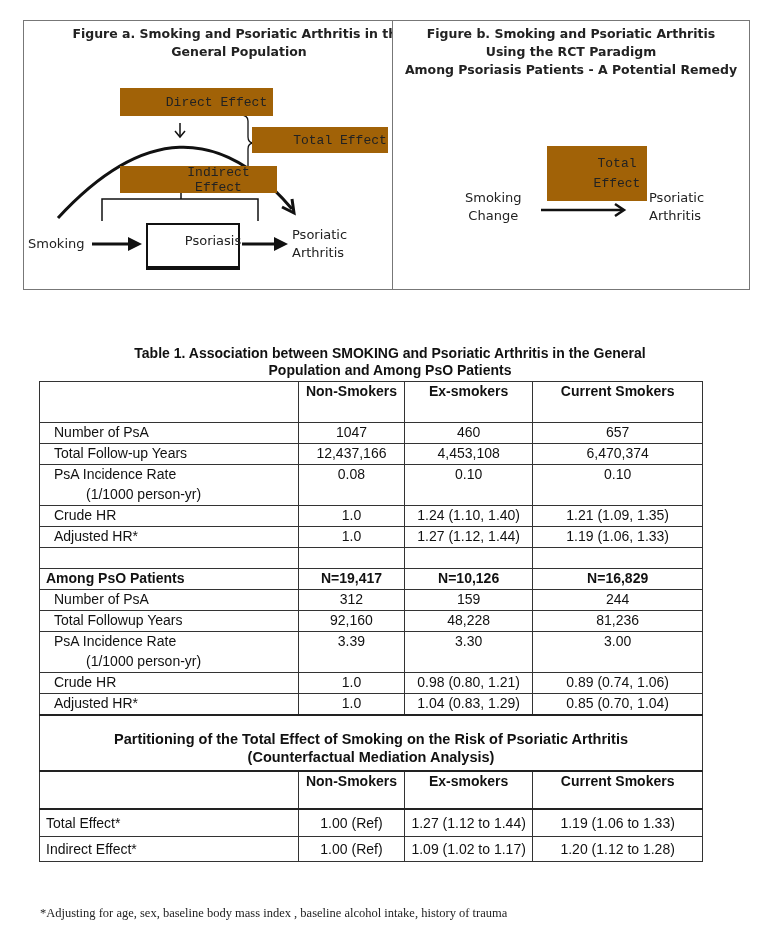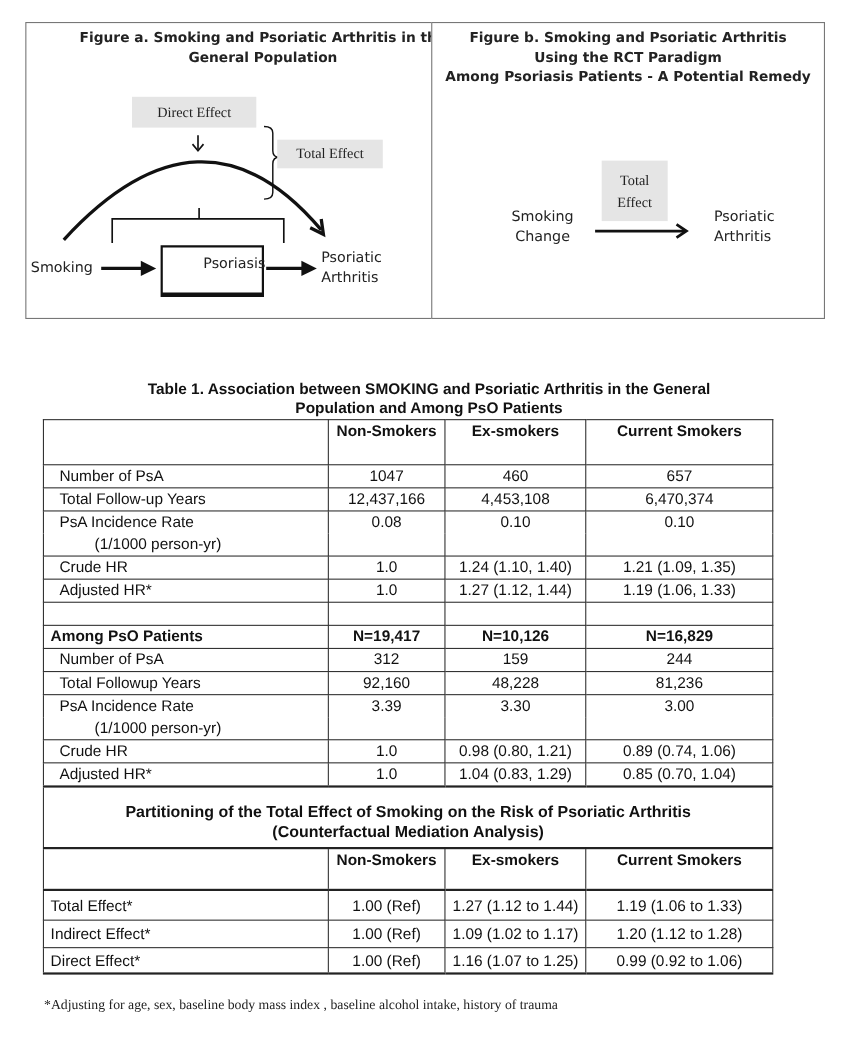--- a/index.html
+++ b/index.html
@@ -1,21 +1,21 @@
 <!DOCTYPE html>
 <html><head>
 <meta charset="utf-8">
 <style>
   html, body { margin:0; padding:0; background:#fff; }
   body { width:776px; height:950px; position:relative; overflow:hidden; font-family:"Liberation Sans", sans-serif; color:#111; }
   .fig { position:absolute; top:20px; height:270px; border:1px solid #777; box-sizing:border-box; background:#fff; }
   #fig-a { left:23px; width:432px; }
   #fig-b { left:392px; width:358px; }
   .fig-title { position:absolute; left:0; right:0; top:4px; text-align:center; font-family:"DejaVu Sans", sans-serif; font-weight:bold; font-size:12.5px; line-height:18px; color:#222; }
-  .ylabel { position:absolute; background:#e5e5e5; font-family:Liberation Serif, serif; font-size:13px; color:#222; display:flex; align-items:center; justify-content:center; text-align:center; }
+  .ylabel { position:absolute; background:#a16207; font-family:Liberation Mono, monospace; font-size:13px; color:#222; display:flex; align-items:center; justify-content:center; text-align:center;padding-left:40px; }
   .node { position:absolute; font-family:"DejaVu Sans", sans-serif; font-size:13px; color:#222; line-height:18px; }
   .psor-box { position:absolute; border:2px solid #111; border-bottom:4px solid #111; background:#fff; display:flex; align-items:flex-start; justify-content:center; padding-top:8px; box-sizing:border-box; font-family:"DejaVu Sans", sans-serif; font-size:13px; color:#222; }
   svg.ov { position:absolute; left:0; top:0; overflow:visible; }
 
   #table-title { position:absolute; left:30px; width:720px; top:345px; text-align:center; font-weight:bold; font-size:14px; line-height:17px; }
   table { border-collapse:collapse; position:absolute; left:39px; width:664px; font-size:14px; }
   td { border:1px solid #333; padding:0 4px; height:20px; line-height:19px; vertical-align:top; }
   td.c { text-align:center; }
   td.lbl { padding-left:14px; }
   .b { font-weight:bold; }
@@ -47,20 +47,21 @@
     <polyline points="78,200 78,178 234,178 234,200" fill="none" stroke="#111" stroke-width="1.5"></polyline>
 
     <line x1="68" y1="223" x2="112" y2="223" stroke="#111" stroke-width="3"></line>
     <polygon points="104,216 118,223 104,230" fill="#111"></polygon>
 
     <line x1="218" y1="223" x2="256" y2="223" stroke="#111" stroke-width="3"></line>
     <polygon points="250,216 264,223 250,230" fill="#111"></polygon>
   </svg>
   <div class="ylabel" style="left:96px;top:67px;width:113px;height:28px;">Direct Effect</div>
   <div class="ylabel" style="left:228px;top:106px;width:96px;height:26px;">Total Effect</div>
+  <div class="ylabel" style="left:96px;top:145px;width:117px;height:27px;">Indirect Effect</div>
   <div class="node" style="left:4px;top:214px;">Smoking</div>
   <div class="psor-box" style="left:122px;top:202px;width:94px;height:47px;padding-left:40px;">Psoriasis</div>
   <div class="node" style="left:268px;top:205px;">
     <div>Psoriatic</div>
     <div>Arthritis</div>
   </div>
 </div>
 
 <div id="fig-b" class="fig">
   <div class="fig-title">
@@ -206,22 +207,16 @@
     <td class="c i" style="vertical-align:middle">1.00 (Ref)</td>
     <td class="c i" style="vertical-align:middle">1.27 (1.12 to 1.44)</td>
     <td class="c i" style="vertical-align:middle">1.19 (1.06 to 1.33)</td>
   </tr>
   <tr>
     <td class="i" style="height:24px;vertical-align:middle;padding-left:6px;">Indirect Effect*</td>
     <td class="c i" style="vertical-align:middle">1.00 (Ref)</td>
     <td class="c i" style="vertical-align:middle">1.09 (1.02 to 1.17)</td>
     <td class="c i" style="vertical-align:middle">1.20 (1.12 to 1.28)</td>
   </tr>
-  <tr>
-    <td class="i" style="height:22px;vertical-align:middle;padding-left:6px;border-bottom:2px solid #222;">Direct Effect*</td>
-    <td class="c i" style="vertical-align:middle;border-bottom:2px solid #222;">1.00 (Ref)</td>
-    <td class="c i" style="vertical-align:middle;border-bottom:2px solid #222;">1.16 (1.07 to 1.25)</td>
-    <td class="c i" style="vertical-align:middle;border-bottom:2px solid #222;">0.99 (0.92 to 1.06)</td>
-  </tr>
 </tbody>
   </table>
 
 <div id="footnote">*Adjusting for age, sex, baseline body mass index , baseline alcohol intake, history of trauma</div>
 
 </body></html>

